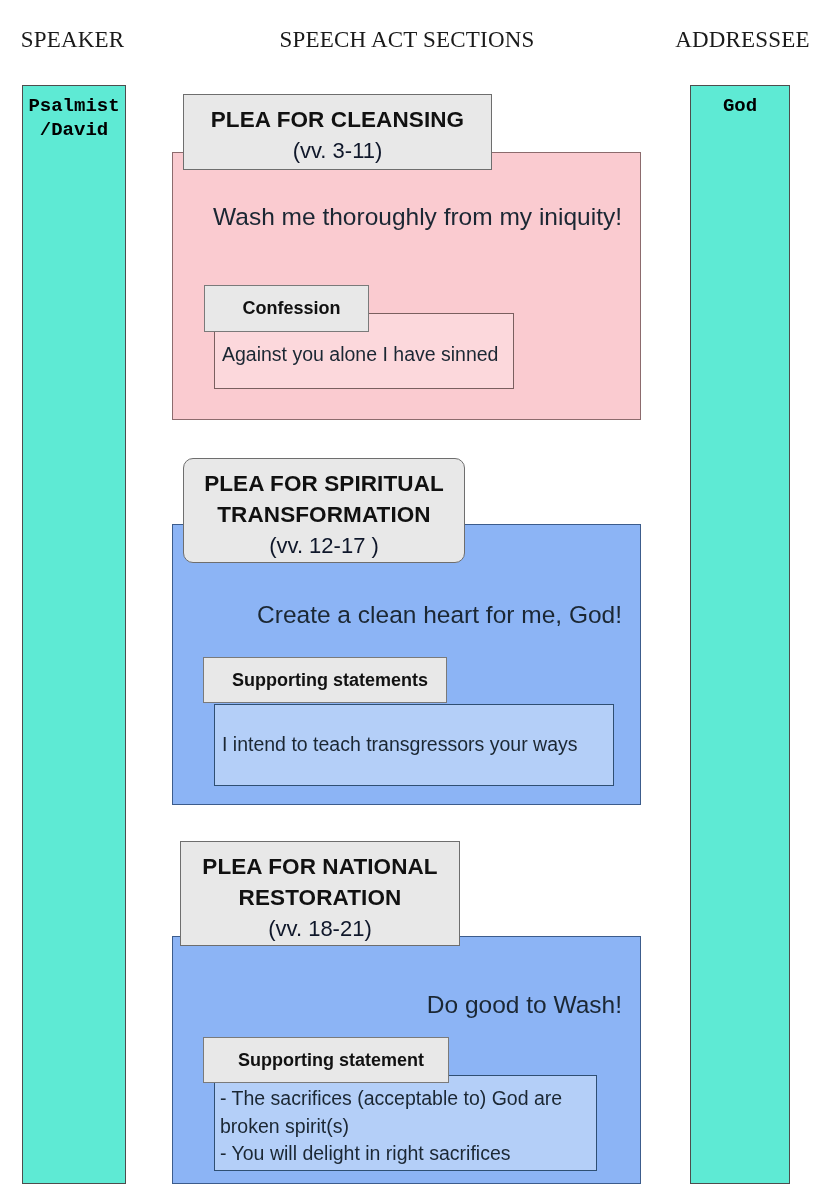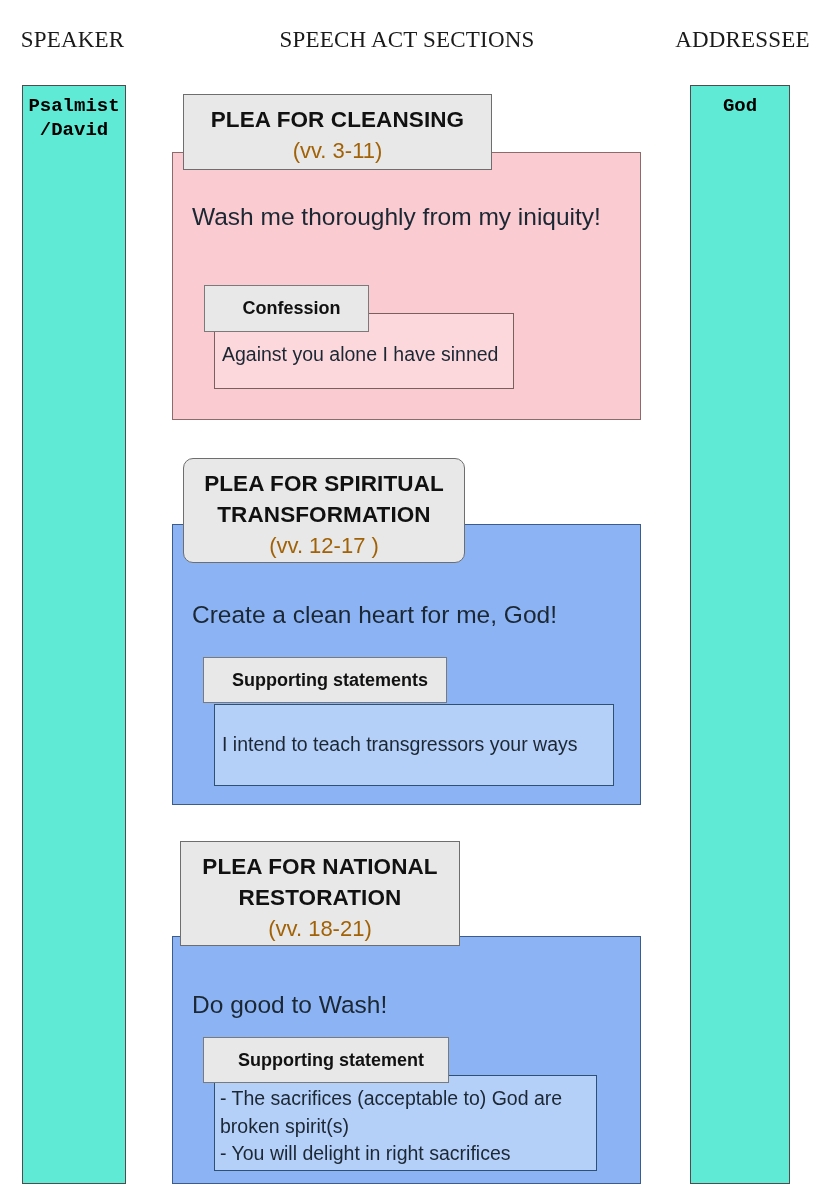--- a/index.html
+++ b/index.html
@@ -80,27 +80,27 @@
     font-size: 22.5px;
     line-height: 1.38;
     letter-spacing: 0.1px;
     color: #111111;
   }
   .section-title .title-verses {
     display: block;
     font-weight: 400;
     font-size: 22px;
     line-height: 1.45;
-    color: #a16207;
+    color: #0f172a;
   }
 
   
   .section-utterance {
     position: absolute;
-    text-align: left;
+    text-align: right;
     font-size: 24.5px;
     line-height: 1.38;
     color: #1b2733;
     z-index: 2;
   }
 
   
   .sub-body {
     position: absolute;
     box-sizing: border-box;

